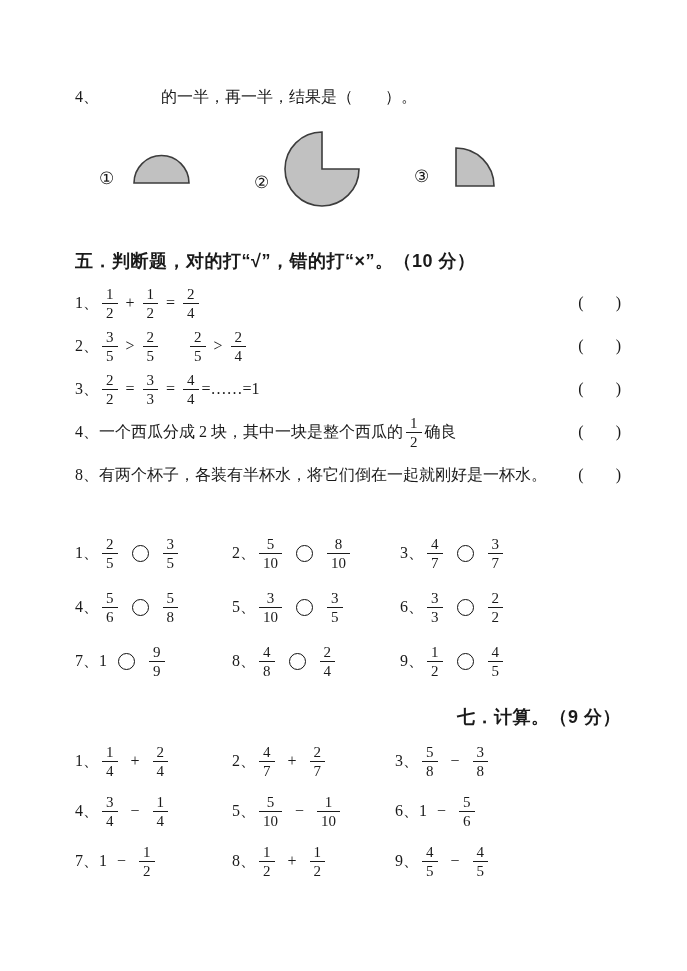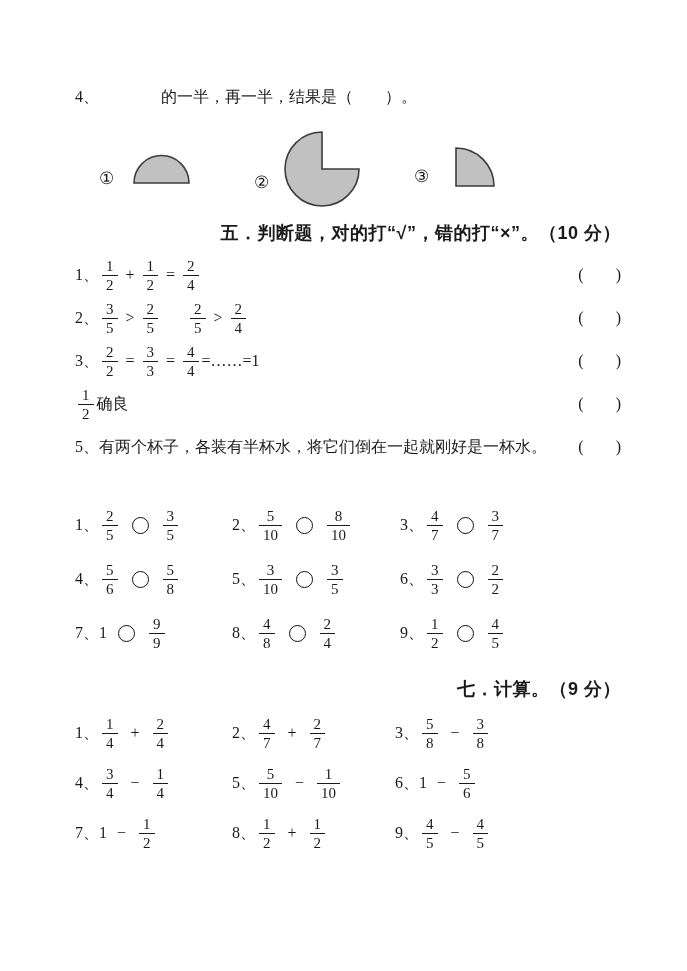--- a/index.html
+++ b/index.html
@@ -22,21 +22,21 @@
   .lab3{left:339px;top:44px;}
   .shape{position:absolute;}
   .semi{left:57px;top:28px;}
   .tq{left:208px;top:0px;}
   .quarter{left:379px;top:21px;}
   .shape path{stroke-width:1.6;}
 
   
   .sec-title{margin:0;font-family:"Liberation Sans","DejaVu Sans",sans-serif;
              font-weight:700;font-size:18px;line-height:26px;letter-spacing:0.5px;}
-  .sec5{text-align:right;}
+  .sec5{margin-top:28px;}
   .sec6{margin-top:34px;}
   .sec7{margin-top:20px;text-align:right;}
 
   
   .jlist{margin-top:8px;}
   .jrow{display:flex;align-items:center;min-height:42px;margin-bottom:1px;}
   .jrow .blank{margin-left:auto;white-space:pre;font-size:16px;}
 
   
   .tokens{display:inline-flex;align-items:center;flex-wrap:nowrap;}
@@ -148,31 +148,32 @@
             <span class="frac">
               <span class="fnum">4</span>
               <span class="fden">4</span>
             </span>
             <span class="txt">=……=1</span>
           </span>
           <span class="blank">(　　)</span>
         </div>
         <div class="jrow">
           <span class="tokens">
+            <span class="txt">4、一个西瓜分成 2 块，其中一块是整个西瓜的</span>
             <span class="frac">
               <span class="fnum">1</span>
               <span class="fden">2</span>
             </span>
             <span class="txt">确良</span>
           </span>
           <span class="blank">(　　)</span>
         </div>
         <div class="jrow">
           <span class="tokens">
-            <span class="txt">5、有两个杯子，各装有半杯水，将它们倒在一起就刚好是一杯水。</span>
+            <span class="txt">8、有两个杯子，各装有半杯水，将它们倒在一起就刚好是一杯水。</span>
           </span>
           <span class="blank">(　　)</span>
         </div>
       </div>
   </section>
 
   <section class="sec6">
     <div class="grid grid6">
         <div class="gcell">
           <span class="tokens">

